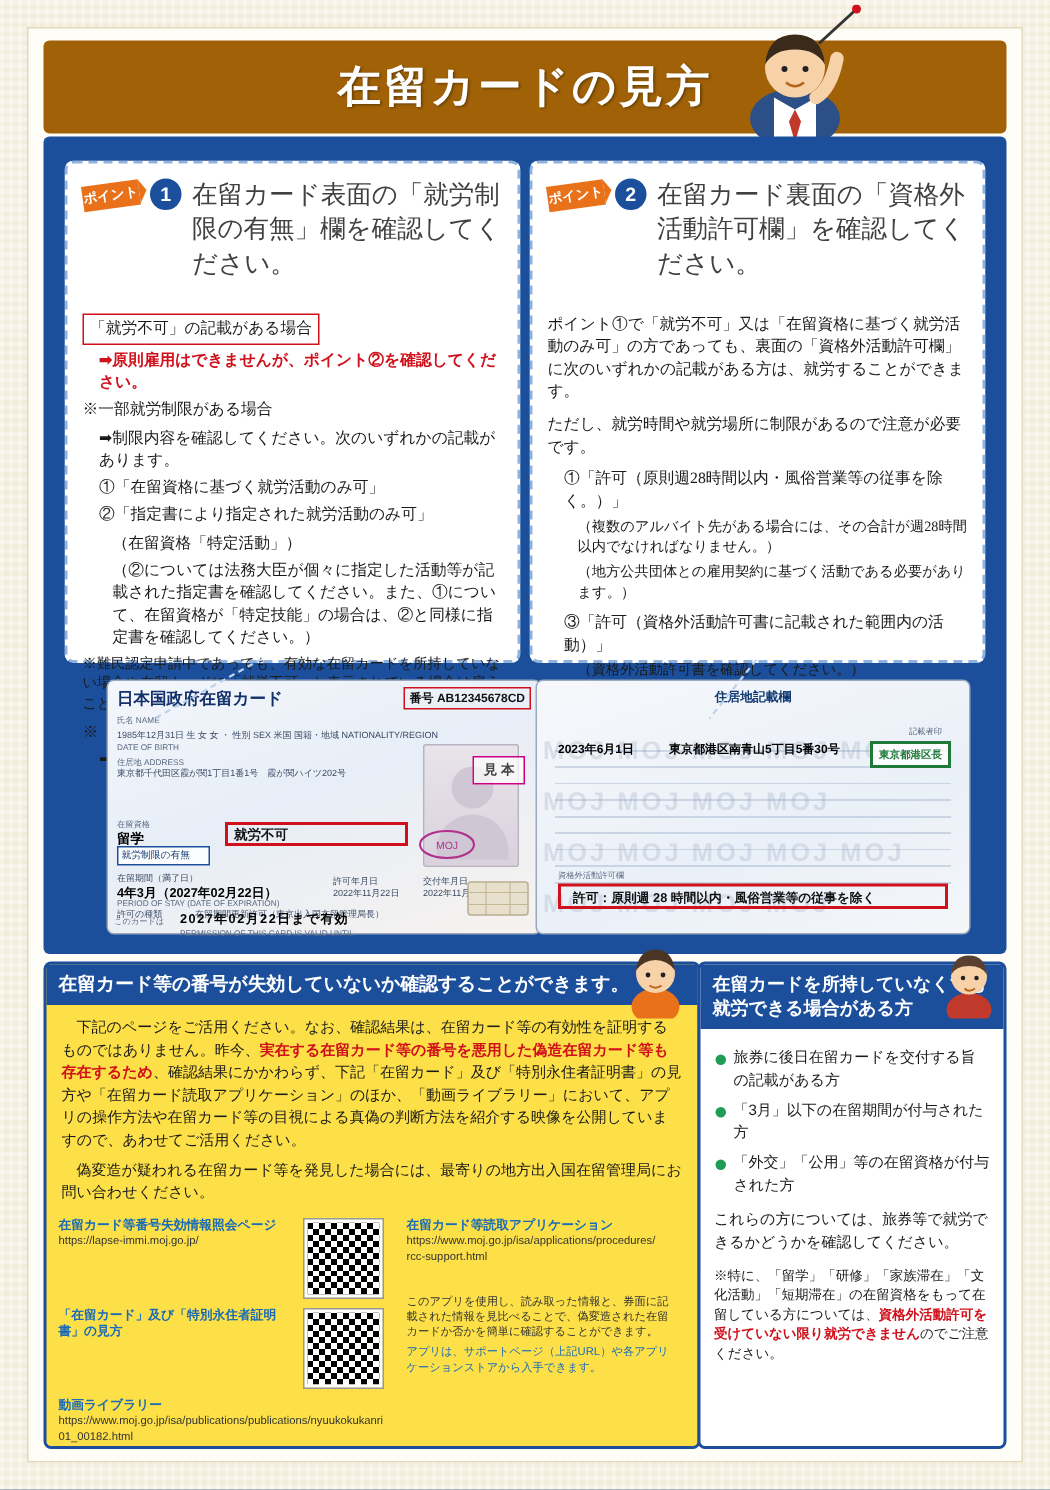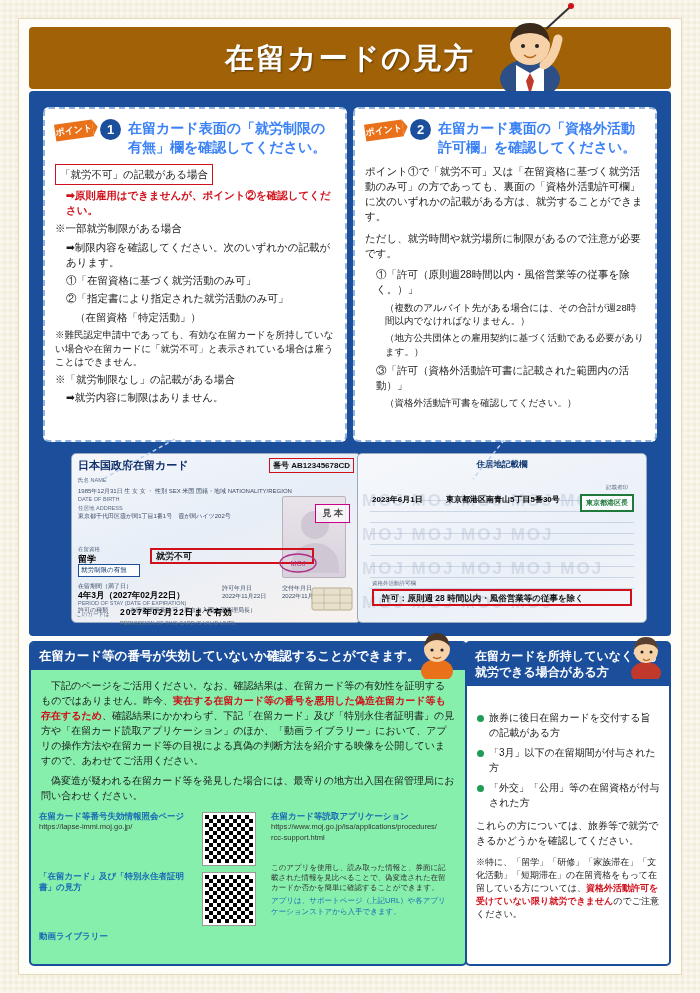--- a/index.html
+++ b/index.html
@@ -70,24 +70,24 @@
   }
   .circnum {
     flex: 0 0 auto;
     width: 21px; height: 21px; border-radius: 50%;
     background: #1b4f9c; color: #fff;
     font-size: 13px; font-weight: bold;
     text-align: center; line-height: 21px;
     margin: 0 3px;
   }
   .pb-title {
-    font-size: 14px; font-weight: bold; color: #3b82f6;
+    font-size: 17px; font-weight: normal; color: #404040;
     line-height: 1.35; flex: 1;
   }
-  .pb-body { font-size: 10.5px; line-height: 1.45; color: #1a1a1a; margin-top: 7px; }
+  .pb-body { font-size: 10.5px; line-height: 1.45; color: #1a1a1a; margin-top: 21px; font-family: Liberation Serif, serif; }
   .pb-body p { margin-bottom: 3px; }
   .redb { color: #d0101b; font-weight: bold; }
   .bx-red { border: 1.5px solid #d0101b; padding: 2px 4px; display: inline-block; }
   .indent1 { padding-left: 11px; }
   .indent2 { padding-left: 20px; }
   .small { font-size: 9.5px; }
   
   .cardrow { position: absolute; left: 14px; right: 14px; top: 362px; height: 170px; }
   .card-front {
     position: absolute; left: 28px; top: 0; width: 290px; height: 170px;
@@ -121,21 +121,21 @@
   .photo:before {
     content: ""; position: absolute; left: 8px; bottom: 4px; width: 48px; height: 30px;
     border-radius: 24px 24px 0 0; background: #cfc7d4;
   }
   .mihon {
     position: absolute; right: 10px; top: 30px;
     border: 1px solid #c08; color: #444; font-size: 9px; font-weight: bold;
     padding: 2px 6px; background: rgba(255,255,255,.7); margin-top: 20px;
   }
   .redbox-work {
-    position: absolute; left: 78px; top: 94px; width: 164px; height: 16px;
+    position: absolute; left: 78px; top: 94px; width: 122px; height: 16px;
     border: 2px solid #d0101b;
     font-size: 9px; font-weight: bold; color: #111;
     line-height: 13px; padding-left: 4px;
   }
   .redbox-back {
     position: absolute; left: 14px; bottom: 16px; right: 14px; height: 17px;
     border: 2px solid #d0101b;
     font-size: 8.5px; font-weight: bold; color: #111;
     line-height: 15px; padding-left: 8px; margin-top: 19px;
   }
@@ -157,36 +157,36 @@
   }
   .backlines {
     position: absolute; left: 12px; right: 12px; top: 46px; height: 96px;
     background: repeating-linear-gradient(180deg, rgba(120,145,180,.30) 0 1px, rgba(0,0,0,0) 1px 11px);
   }
   .connector { position: absolute; pointer-events: none; }
   
   .bottom { position: absolute; left: 10px; right: 10px; top: 622px; bottom: 8px; }
   .bl {
     position: absolute; left: 0; top: 0; width: 438px; bottom: 0;
-    background: #86efac; border: 2px solid #1b4f9c; border-radius: 5px;
+    background: #fde047; border: 2px solid #1b4f9c; border-radius: 5px;
   }
   .bl-head {
     background: #1b4f9c; color: #fff; font-size: 12.5px; font-weight: bold;
     padding: 5px 8px; border-radius: 2px 2px 0 0;
   }
   .bl-body { font-size: 10px; line-height: 1.5; padding: 8px 10px 4px 10px; color: #1a1a1a; }
   .br {
     position: absolute; right: 0; top: 0; width: 206px; bottom: 0;
     background: #fff; border: 2px solid #1b4f9c; border-radius: 5px;
   }
   .br-head {
     background: #1b4f9c; color: #fff; font-size: 12px; font-weight: bold;
     padding: 6px 8px; line-height: 1.3;
   }
-  .br-body { font-size: 10px; line-height: 1.5; padding: 24px 9px; color: #1a1a1a; }
+  .br-body { font-size: 10px; line-height: 1.5; padding: 12px 9px; color: #1a1a1a; }
   .bul { position: relative; padding-left: 13px; margin-bottom: 5px; }
   .bul:before {
     content: ""; position: absolute; left: 1px; top: 5px;
     width: 7px; height: 7px; border-radius: 50%; background: #1f9d55;
   }
   .links { position: absolute; left: 8px; right: 8px; top: 168px; bottom: 4px; font-size: 8px; }
   .linkcol { position: absolute; top: 0; }
   .lk-title { color: #1b6bb5; font-size: 8.5px; font-weight: bold; line-height: 1.35; }
   .lk-url { color: #333; font-size: 7.5px; line-height: 1.35; word-break: break-all; }
   .qr {
@@ -233,20 +233,21 @@
         <div class="pb-title">在留カード表面の「就労制限の有無」欄を確認してください。</div>
       </div>
       <div class="pb-body">
         <p><span class="bx-red">「就労不可」の記載がある場合</span></p>
         <p class="redb indent1">➡原則雇用はできませんが、ポイント②を確認してください。</p>
         <p>※一部就労制限がある場合</p>
         <p class="indent1">➡制限内容を確認してください。次のいずれかの記載があります。</p>
         <p class="indent1">①「在留資格に基づく就労活動のみ可」</p>
         <p class="indent1">②「指定書により指定された就労活動のみ可」</p>
         <p class="indent2">（在留資格「特定活動」）</p>
+        <p class="indent2">（②については法務大臣が個々に指定した活動等が記載された指定書を確認してください。また、①について、在留資格が「特定技能」の場合は、②と同様に指定書を確認してください。）</p>
         <p class="small">※難民認定申請中であっても、有効な在留カードを所持していない場合や在留カードに「就労不可」と表示されている場合は雇うことはできません。</p>
         <p>※「就労制限なし」の記載がある場合</p>
         <p class="indent1">➡就労内容に制限はありません。</p>
       </div>
     </div>
 
     <div class="pointbox pb-right">
       <div class="pb-head">
         <div class="ribbon">ポイント</div>
         <div class="circnum">2</div>
@@ -372,20 +373,21 @@
         </div>
         <div class="qr" style="position:absolute;left:164px;top:62px"></div>
 
         <div class="linkcol" style="left:232px;top:52px;width:182px">
           <div class="lk-url">このアプリを使用し、読み取った情報と、券面に記載された情報を見比べることで、偽変造された在留カードか否かを簡単に確認することができます。</div>
           <div class="lk-url" style="color:#1b6bb5;margin-top:3px">アプリは、サポートページ（上記URL）や各アプリケーションストアから入手できます。</div>
         </div>
 
         <div class="linkcol" style="left:0;top:120px;width:220px">
           <div class="lk-title">動画ライブラリー</div>
+          <div class="lk-url">https://www.moj.go.jp/isa/publications/publications/nyuukokukanri01_00182.html</div>
         </div>
       </div>
     </div>
 
     <div class="br">
       <div class="br-head">在留カードを所持していなくても就労できる場合がある方</div>
       <svg style="position:absolute;right:2px;top:-14px;width:42px;height:50px" viewBox="0 0 42 50">
         <ellipse cx="21" cy="44" rx="15" ry="11" fill="#c0392b"></ellipse>
         <circle cx="21" cy="22" r="12" fill="#f7d2a8"></circle>
         <path d="M9 21 q1 -13 12 -13 q11 0 12 13 q-3 -6 -12 -6 q-9 0 -12 6Z" fill="#5a4030"></path>

